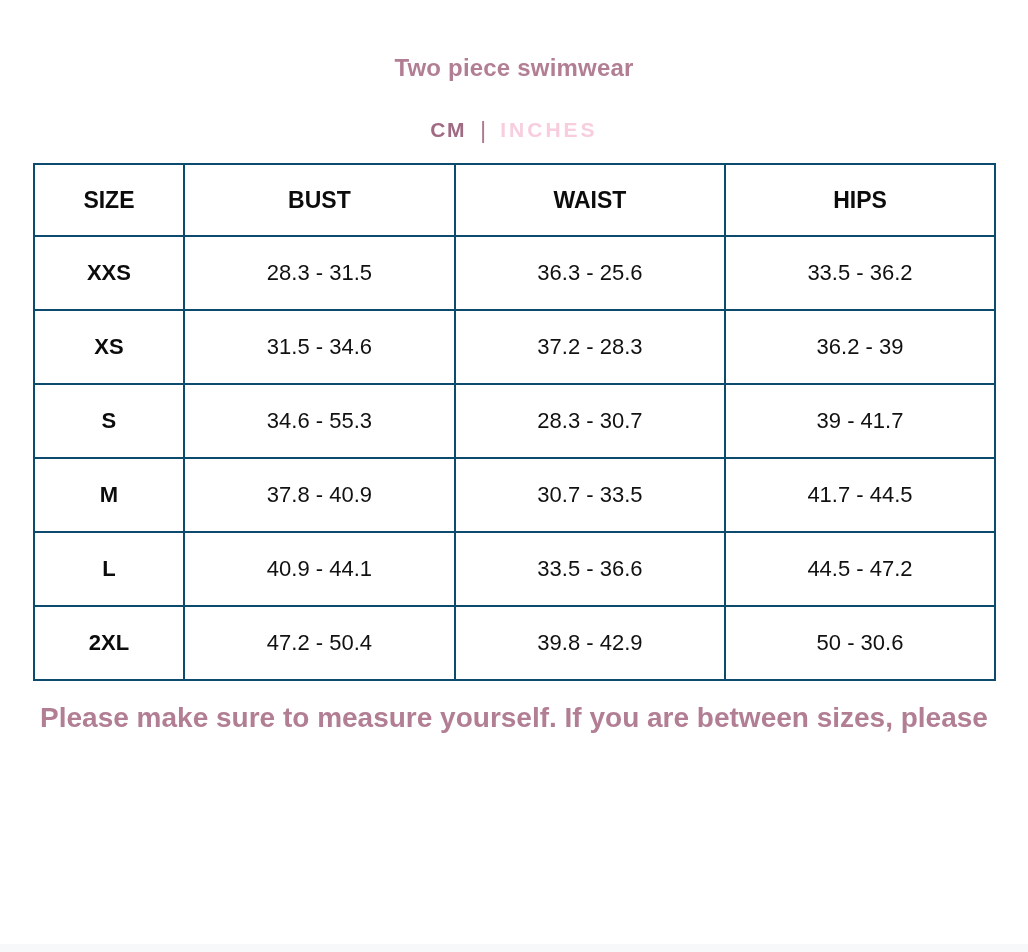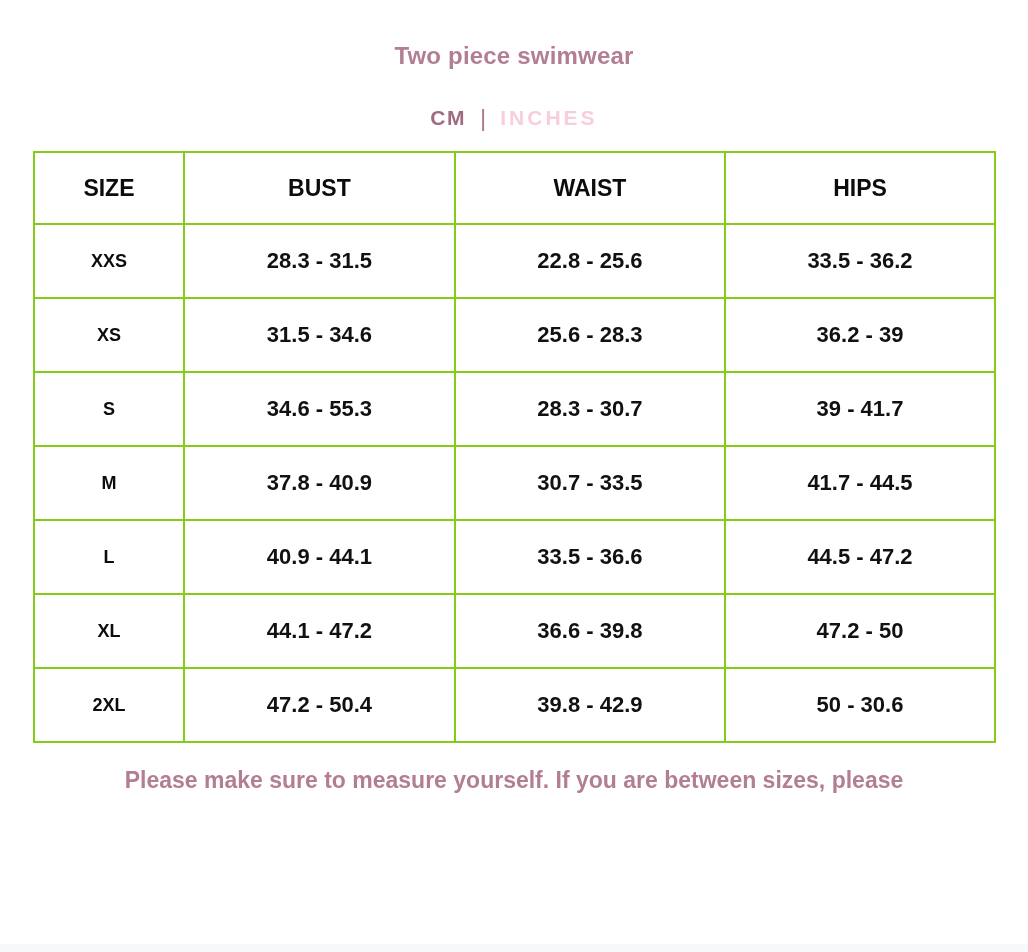--- a/index.html
+++ b/index.html
@@ -8,21 +8,21 @@
     background: #ffffff;
     font-family: "Liberation Sans", sans-serif;
   }
   body {
     width: 1028px;
     height: 952px;
     position: relative;
     overflow: hidden;
   }
   .page-title {
-    margin: 4px;
+    margin: 16px;
     padding-top: 38px;
     text-align: center;
     font-size: 24px;
     font-weight: 700;
     color: #b27e94;
     letter-spacing: 0.2px;
   }
   .unit-toggle {
     margin-top: 36px;
     display: flex;
@@ -50,51 +50,51 @@
     text-align: right;
   }
   table.size-chart {
     border-collapse: collapse;
     width: 963px;
     margin: 21px auto 0 33px;
     background: #ffffff;
   }
   table.size-chart th,
   table.size-chart td {
-    border: 2px solid #84cc16;
+    border: 2px solid #0c4a6e;
     text-align: center;
     vertical-align: middle;
     padding: 0;
   }
   table.size-chart thead th {
     height: 70px;
     font-size: 23px;
     font-weight: 700;
     color: #0c0c0c;
   }
   table.size-chart tbody th {
     height: 72px;
-    font-size: 18px;
+    font-size: 22px;
     font-weight: 700;
     color: #0c0c0c;
   }
   table.size-chart tbody td {
     height: 72px;
     font-size: 22px;
-    font-weight: 700;
+    font-weight: 400;
     color: #111111;
   }
   col.col-size   { width: 15.6%; }
   col.col-bust   { width: 28.2%; }
   col.col-waist  { width: 28.1%; }
   col.col-hips   { width: 28.1%; }
   .footer-note {
     margin: 17px auto 4px;
     text-align: center;
-    font-size: 23px;
+    font-size: 28px;
     font-weight: 700;
     color: #b27e94;
     line-height: 40px;
   }
   .footer-note span { display: block; }
   .bottom-strip {
     position: absolute;
     left: 0;
     bottom: 0;
     width: 100%;
@@ -125,27 +125,27 @@
       <th>SIZE</th>
       <th>BUST</th>
       <th>WAIST</th>
       <th>HIPS</th>
     </tr>
   </thead>
   <tbody>
     <tr>
       <th>XXS</th>
       <td>28.3 - 31.5</td>
-      <td>22.8 - 25.6</td>
+      <td>36.3 - 25.6</td>
       <td>33.5 - 36.2</td>
     </tr>
     <tr>
       <th>XS</th>
       <td>31.5 - 34.6</td>
-      <td>25.6 - 28.3</td>
+      <td>37.2 - 28.3</td>
       <td>36.2 - 39</td>
     </tr>
     <tr>
       <th>S</th>
       <td>34.6 - 55.3</td>
       <td>28.3 - 30.7</td>
       <td>39 - 41.7</td>
     </tr>
     <tr>
       <th>M</th>
@@ -153,26 +153,20 @@
       <td>30.7 - 33.5</td>
       <td>41.7 - 44.5</td>
     </tr>
     <tr>
       <th>L</th>
       <td>40.9 - 44.1</td>
       <td>33.5 - 36.6</td>
       <td>44.5 - 47.2</td>
     </tr>
     <tr>
-      <th>XL</th>
-      <td>44.1 - 47.2</td>
-      <td>36.6 - 39.8</td>
-      <td>47.2 - 50</td>
-    </tr>
-    <tr>
       <th>2XL</th>
       <td>47.2 - 50.4</td>
       <td>39.8 - 42.9</td>
       <td>50 - 30.6</td>
     </tr>
   </tbody>
 </table>
 
 <p class="footer-note">
   <span>Please make sure to measure yourself. If you are between sizes, please</span>

